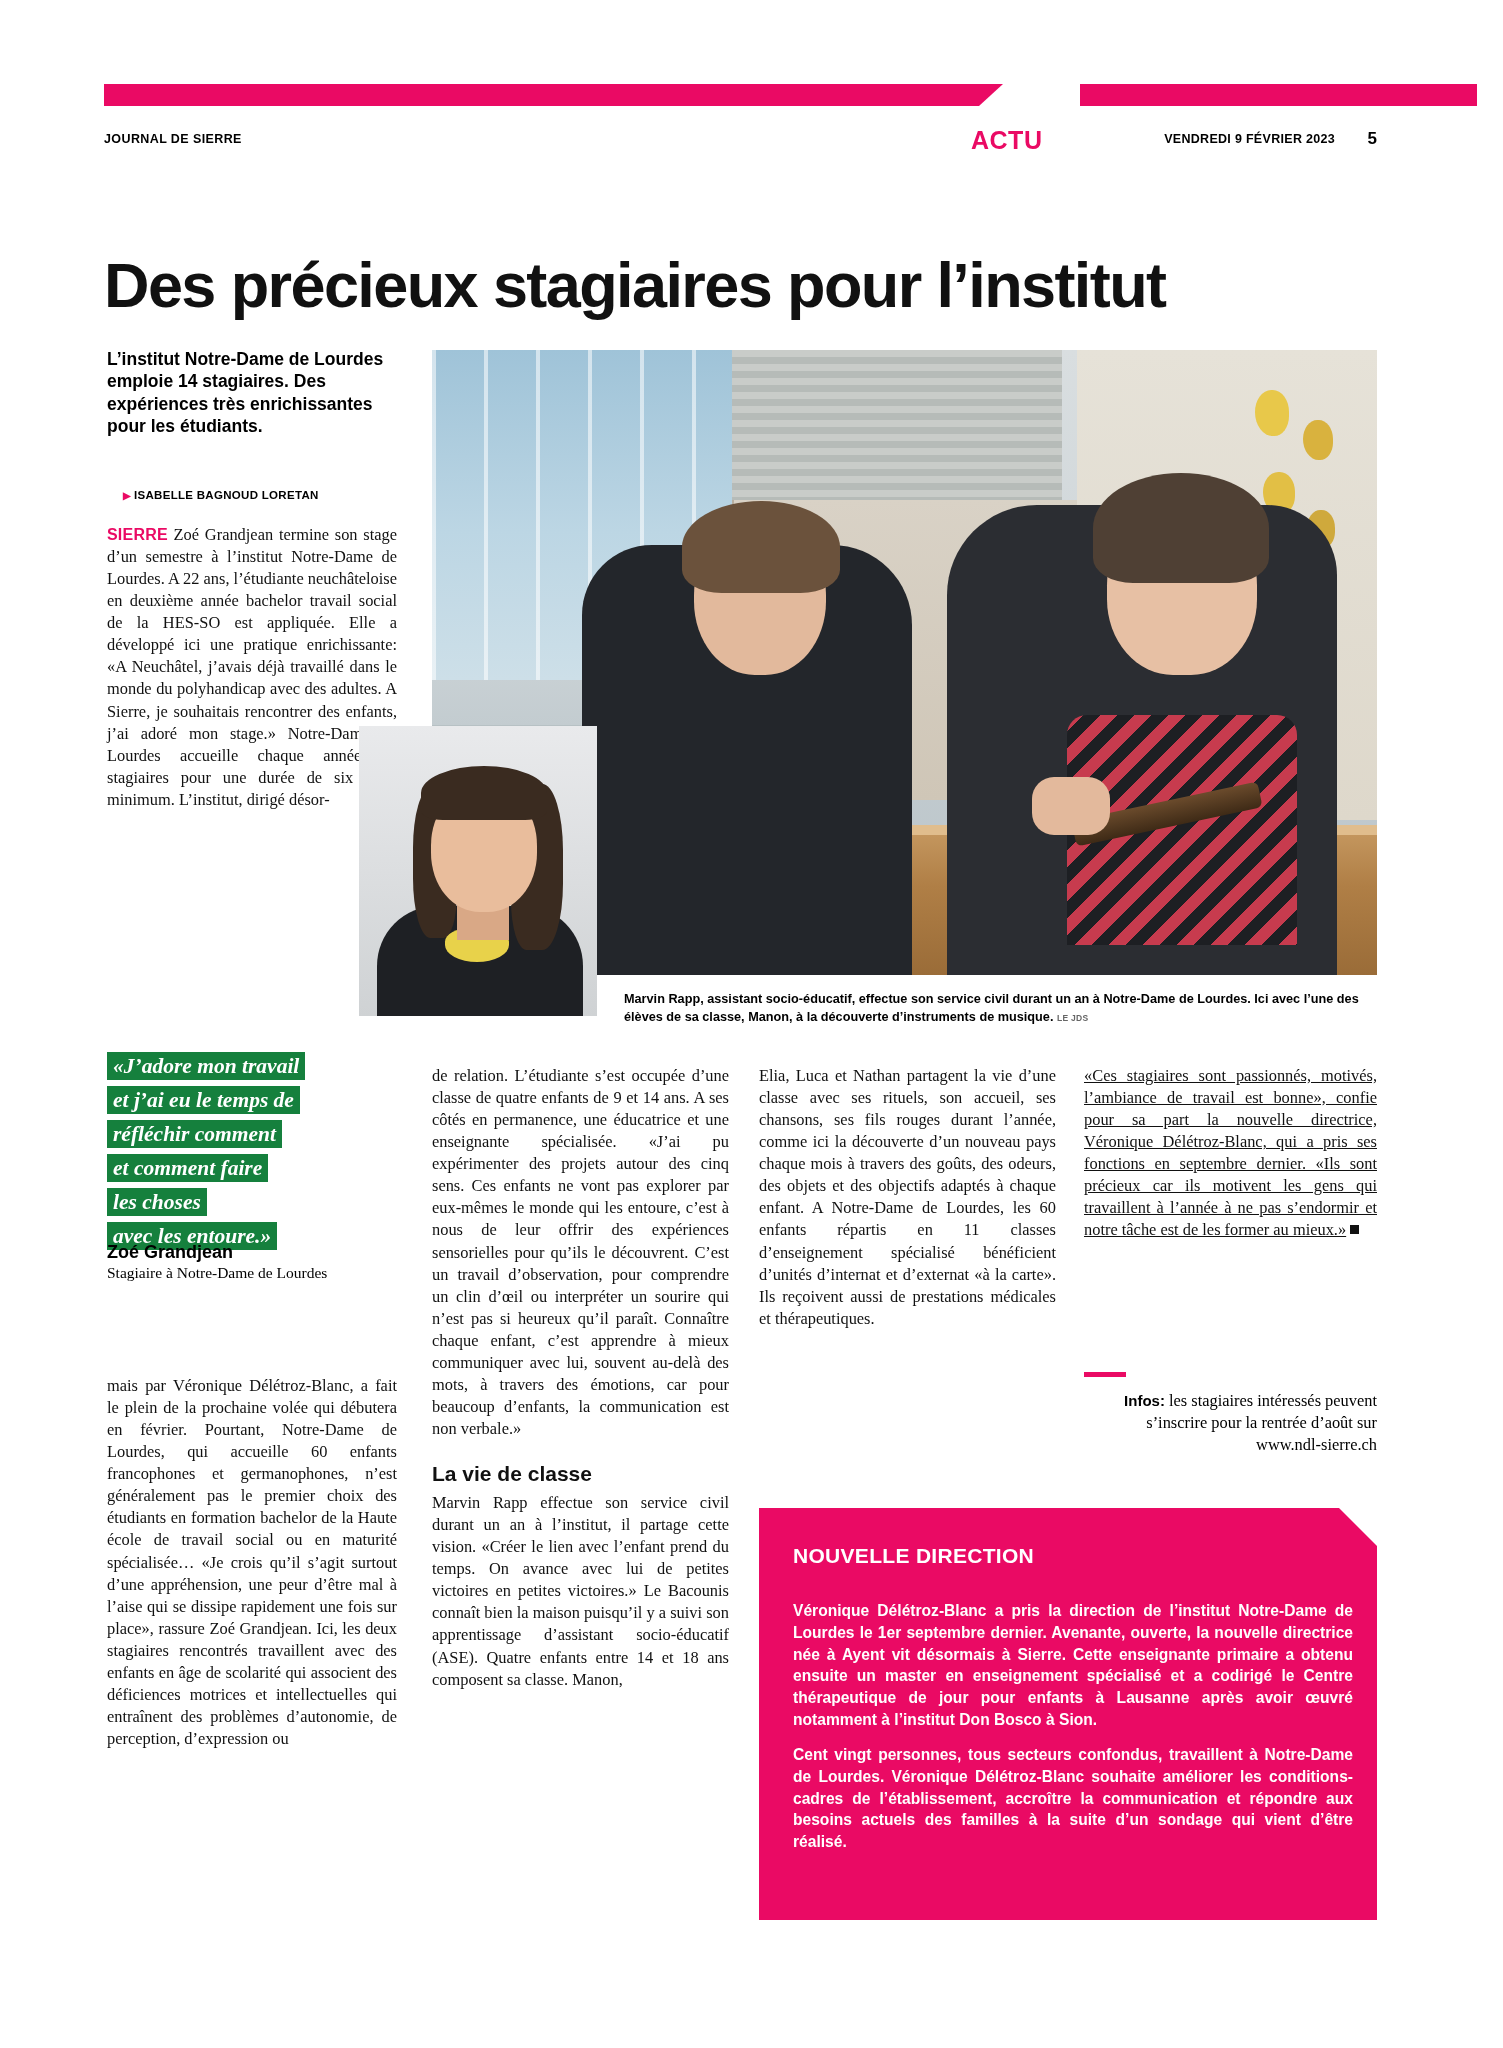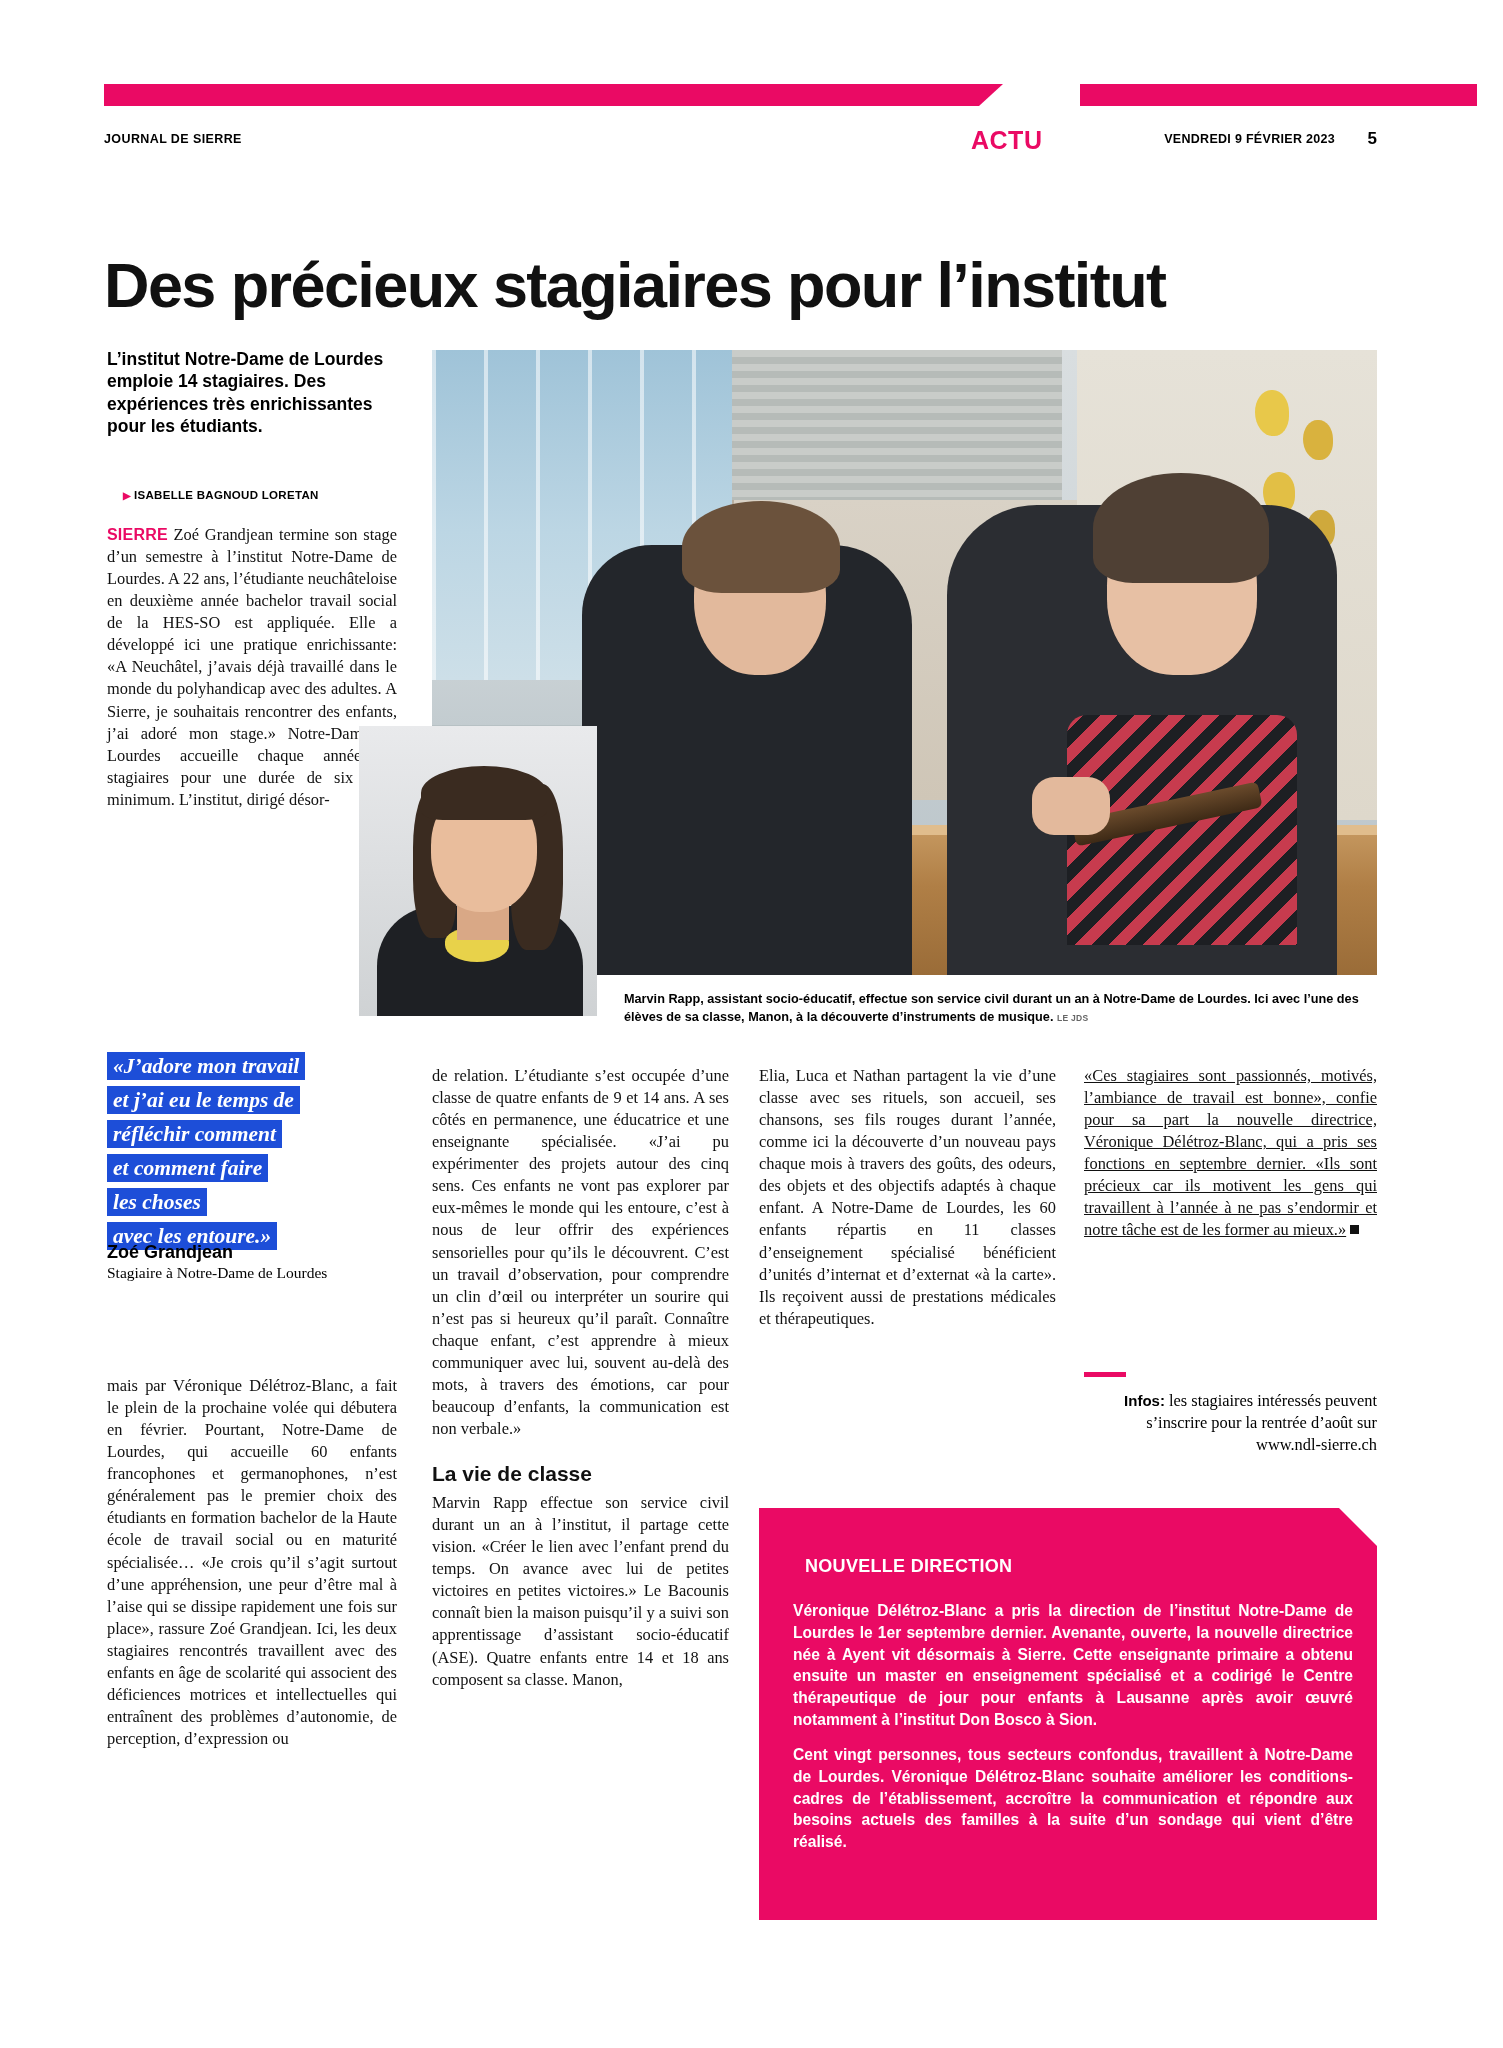--- a/index.html
+++ b/index.html
@@ -296,21 +296,21 @@
 
   
   .pullquote {
     position: absolute;
     left: 103px;
     top: 1050px;
     width: 290px;
   }
   .pq-line {
     display: inline;
-    background: #1d4ed8;
+    background: #15803d;
     color: #ffffff;
     font-family: "Liberation Serif", serif;
     font-style: italic;
     font-weight: bold;
     font-size: 21.5px;
     line-height: 1.58;
     padding: 2px 6px;
     box-decoration-break: clone;
     -webkit-box-decoration-break: clone;
   }
@@ -409,27 +409,27 @@
     color: #ffffff;
   }
   .pinkbox-notch {
     position: absolute;
     right: 0; top: 0;
     width: 0; height: 0;
     border-right: 38px solid #ffffff;
     border-bottom: 38px solid transparent;
   }
   .pinkbox h3 {
-    margin: 12px;
+    margin: 0;
     position: absolute;
     left: 34px;
     top: 36px;
     font-family: "Liberation Sans", sans-serif;
     font-weight: bold;
-    font-size: 18px;
+    font-size: 21px;
     letter-spacing: 0.3px;
   }
   .pinkbox .pb-body {
     position: absolute;
     left: 34px;
     top: 92px;
     width: 560px;
     font-family: "Liberation Sans", sans-serif;
     font-weight: bold;
     font-size: 15.6px;

